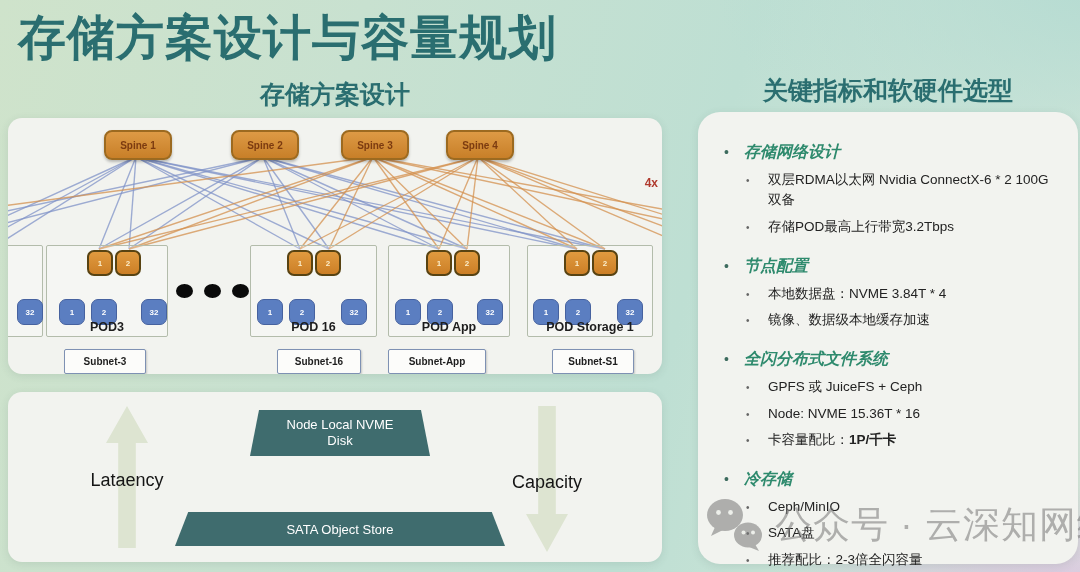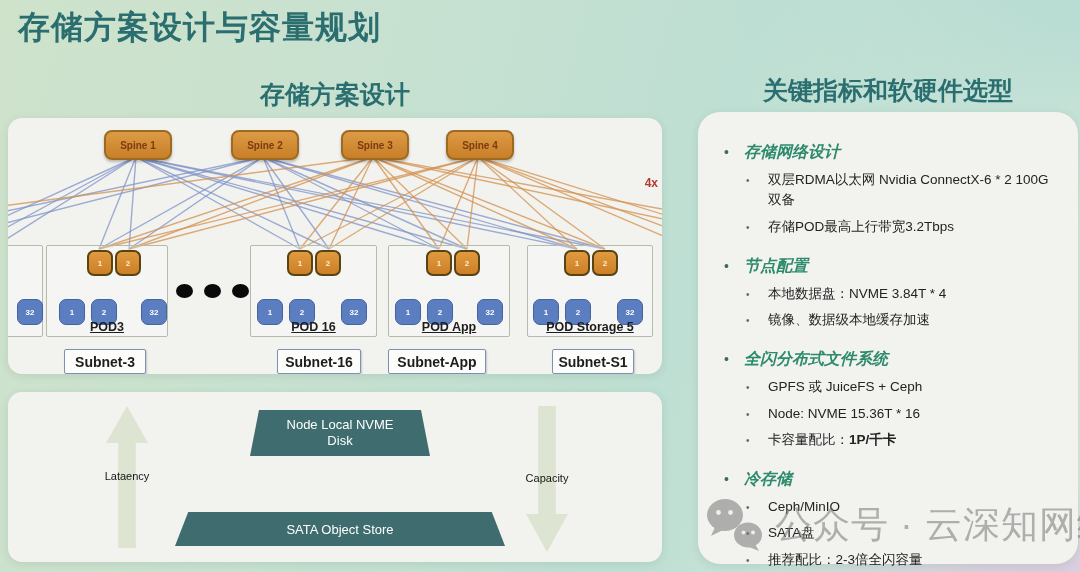--- a/index.html
+++ b/index.html
@@ -6,21 +6,21 @@
   body{font-family:"Liberation Sans","DejaVu Sans",sans-serif;}
   .stage{
     position:relative;width:1080px;height:572px;overflow:hidden;
     background:
       radial-gradient(ellipse 420px 160px at 98% 104%, rgba(219,191,224,.85), rgba(219,191,224,0) 70%),
       radial-gradient(ellipse 700px 420px at 105% -5%, #b2dad1 0%, rgba(178,218,209,0) 60%),
       linear-gradient(104deg,#cfe3cb 0%,#c8e1d0 30%,#bedfd3 62%,#d9e9dc 100%);
   }
   .main-title{
     position:absolute;left:18px;top:6px;margin:0;
-    font-size:32px;font-weight:700;color:var(--accent-teal,#2a6e70);letter-spacing:1px;
+    font-size:48px;font-weight:700;color:var(--accent-teal,#2a6e70);letter-spacing:1px;
   }
   .sec-title{position:absolute;margin:0;font-size:25px;font-weight:700;color:var(--accent-teal,#2a6e70);text-align:center;}
   .left-sec-title{left:8px;top:78px;width:654px;}
   .right-sec-title{left:698px;top:74px;width:380px;}
 
   .panel{position:absolute;background:#f2f3ef;border-radius:14px;box-shadow:0 2px 8px rgba(60,80,70,.12);}
   .diagram-panel{left:8px;top:118px;width:654px;height:256px;overflow:hidden;}
   .pyramid-panel{left:8px;top:392px;width:654px;height:170px;overflow:hidden;}
   .right-panel{left:698px;top:112px;width:380px;height:452px;border-radius:22px;}
 
@@ -37,39 +37,39 @@
   .leaf{
     position:absolute;top:4px;width:26px;height:26px;border-radius:7px;
     background:linear-gradient(#e09a3f,#cc7f26);border:2px solid #584312;box-sizing:border-box;
     display:flex;align-items:center;justify-content:center;font-size:8px;font-weight:700;color:#fbeecb;
   }
   .node{
     position:absolute;top:53px;width:26px;height:26px;border-radius:7px;
     background:var(--node-blue,#5b7ec1);border:1.5px solid #46629f;box-sizing:border-box;
     display:flex;align-items:center;justify-content:center;font-size:8px;font-weight:700;color:#fff;
   }
-  .pod-name{position:absolute;bottom:2px;left:0;width:100%;text-align:center;font-size:12.5px;font-weight:700;color:#1d1d1d;text-decoration:underline;}
+  .pod-name{position:absolute;bottom:2px;left:0;width:100%;text-align:center;font-size:12.5px;font-weight:700;color:#1d1d1d;}
   .subnet{
     position:absolute;top:231px;height:23px;background:#fcfcfa;border:1.2px solid #7e91b3;border-radius:2px;
     box-shadow:1px 1px 2px rgba(0,0,0,.18);
-    display:flex;align-items:center;justify-content:center;font-size:14px;font-weight:700;color:#1d1d1d;
+    display:flex;align-items:center;justify-content:center;font-size:10px;font-weight:700;color:#1d1d1d;
   }
   .dot{position:absolute;top:166px;width:17px;height:14px;border-radius:50%;background:#0a0a0a;}
   .link-count{position:absolute;right:4px;top:58px;font-size:12px;font-weight:700;color:var(--link-label-red,#b03a2e);text-align:center;}
 
   
   .trap{position:absolute;background:var(--pyramid-teal,#3f6c6e);color:#fff;display:flex;align-items:center;justify-content:center;text-align:center;font-size:13px;}
   .trap-1{left:242px;top:18px;width:180px;height:46px;clip-path:polygon(5% 0,95% 0,100% 100%,0 100%);}
   .trap-1 .trap-label{width:110px;line-height:1.25;}
   .trap-2{left:212px;top:72px;width:240px;height:40px;clip-path:polygon(4.5% 0,95.5% 0,100% 100%,0 100%);}
   .trap-3{left:167px;top:120px;width:330px;height:34px;clip-path:polygon(4% 0,96% 0,100% 100%,0 100%);}
   .arrow{position:absolute;background:var(--arrow-sage,#dde4d1);}
   .arrow-up{left:98px;top:14px;width:42px;height:142px;clip-path:polygon(50% 0,100% 26%,71% 26%,71% 100%,29% 100%,29% 26%,0 26%);}
   .arrow-down{left:518px;top:14px;width:42px;height:146px;clip-path:polygon(29% 0,71% 0,71% 74%,100% 74%,50% 100%,0 74%,29% 74%);}
-  .axis-label{position:absolute;width:130px;text-align:center;font-size:11px;color:#151515;}
+  .axis-label{position:absolute;width:130px;text-align:center;font-size:18px;color:#151515;}
   .label-latency{left:54px;top:78px;}
   .label-capacity{left:474px;top:80px;}
 
   
   .rp-content{padding:30px 16px 0 26px;}
   .sec{margin-bottom:19px;}
   .sec-head{display:flex;align-items:baseline;margin-bottom:7px;}
   .sec-head .bullet{width:20px;color:#3d6b5e;font-size:14px;flex:none;}
   .sec-head .head-text{font-size:16px;font-weight:700;color:var(--heading-green,#2e8a6d);font-style:italic;}
   .sec ul{list-style:none;margin:0;padding:0 0 0 22px;}
@@ -180,21 +180,21 @@
       <div class="node" style="left:88px">32</div>
       <div class="pod-name">POD App</div>
     </div>
 
     <div class="pod" style="left:519px;width:124px">
       <div class="leaf" style="left:36px">1</div>
       <div class="leaf" style="left:64px">2</div>
       <div class="node" style="left:5px">1</div>
       <div class="node" style="left:37px">2</div>
       <div class="node" style="left:89px">32</div>
-      <div class="pod-name">POD Storage 5</div>
+      <div class="pod-name">POD Storage 1</div>
     </div>
 
     <div class="subnet" style="left:56px;width:80px">Subnet-3</div>
     <div class="subnet" style="left:269px;width:82px">Subnet-16</div>
     <div class="subnet" style="left:380px;width:96px">Subnet-App</div>
     <div class="subnet" style="left:544px;width:80px">Subnet-S1</div>
   </div>
 
   <div class="panel pyramid-panel">
     <div class="arrow arrow-up"></div>

